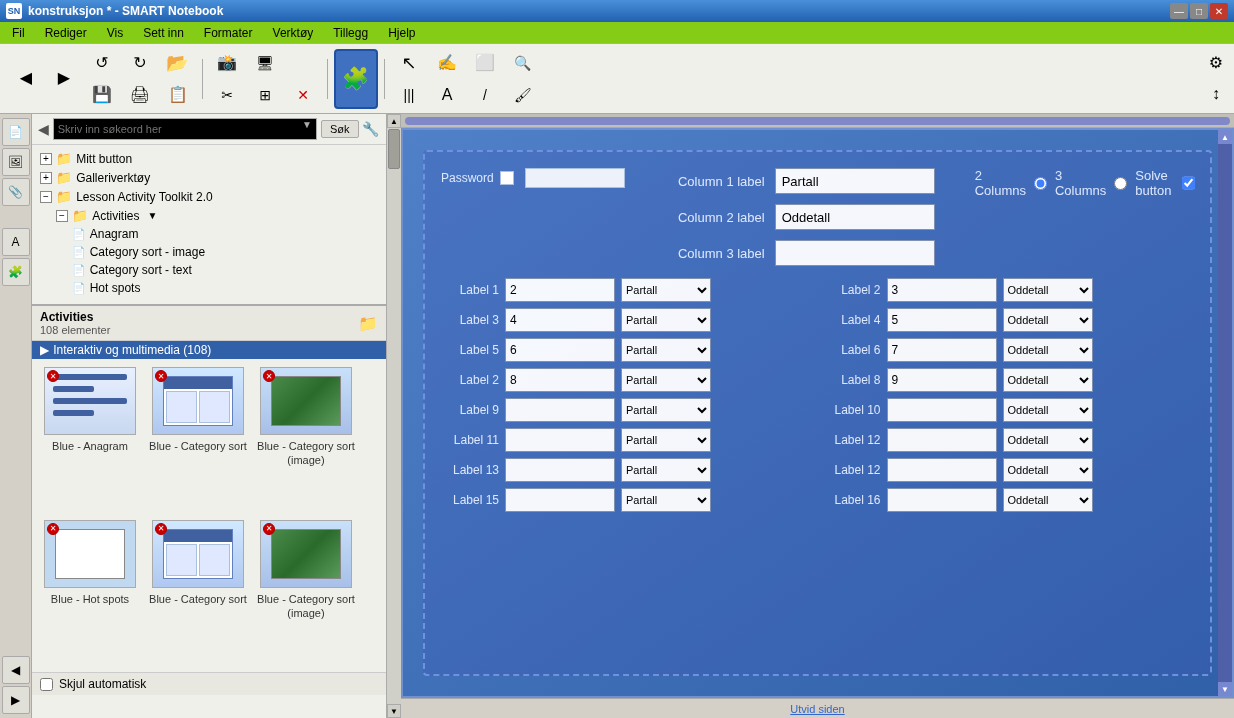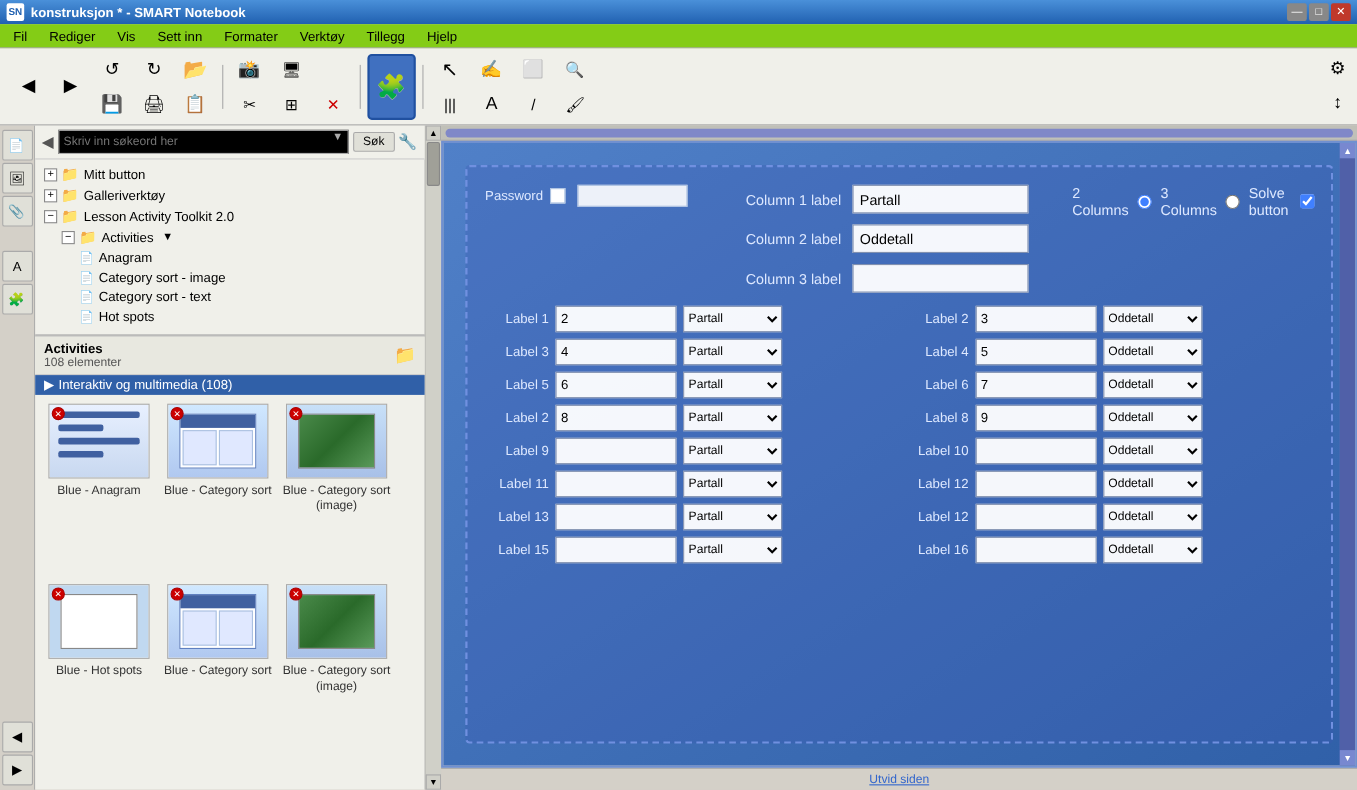--- a/index.html
+++ b/index.html
@@ -765,20 +765,24 @@
           <div class="activity-thumb">
             <div class="red-dot">✕</div>
             <div class="thumb-content thumb-catgsort-img">
               <div class="thumb-map"></div>
             </div>
           </div>
           <span class="activity-label">Blue - Category sort (image)</span>
         </div>
       </div>
 
+      <div class="autohide-bar">
+        <input type="checkbox" style="">
+        <span>Skjul automatisk</span>
+      </div>
     </div>
   </div>
 
   <div style="width:14px; background:#d0d0c8; border-left:1px solid #aaa; border-right:1px solid #aaa; display:flex; flex-direction:column; align-items:center;">
     <div class="scroll-arrow">▲</div>
     <div class="scroll-track">
       <div class="scroll-thumb"></div>
     </div>
     <div class="scroll-arrow">▼</div>
   </div>

